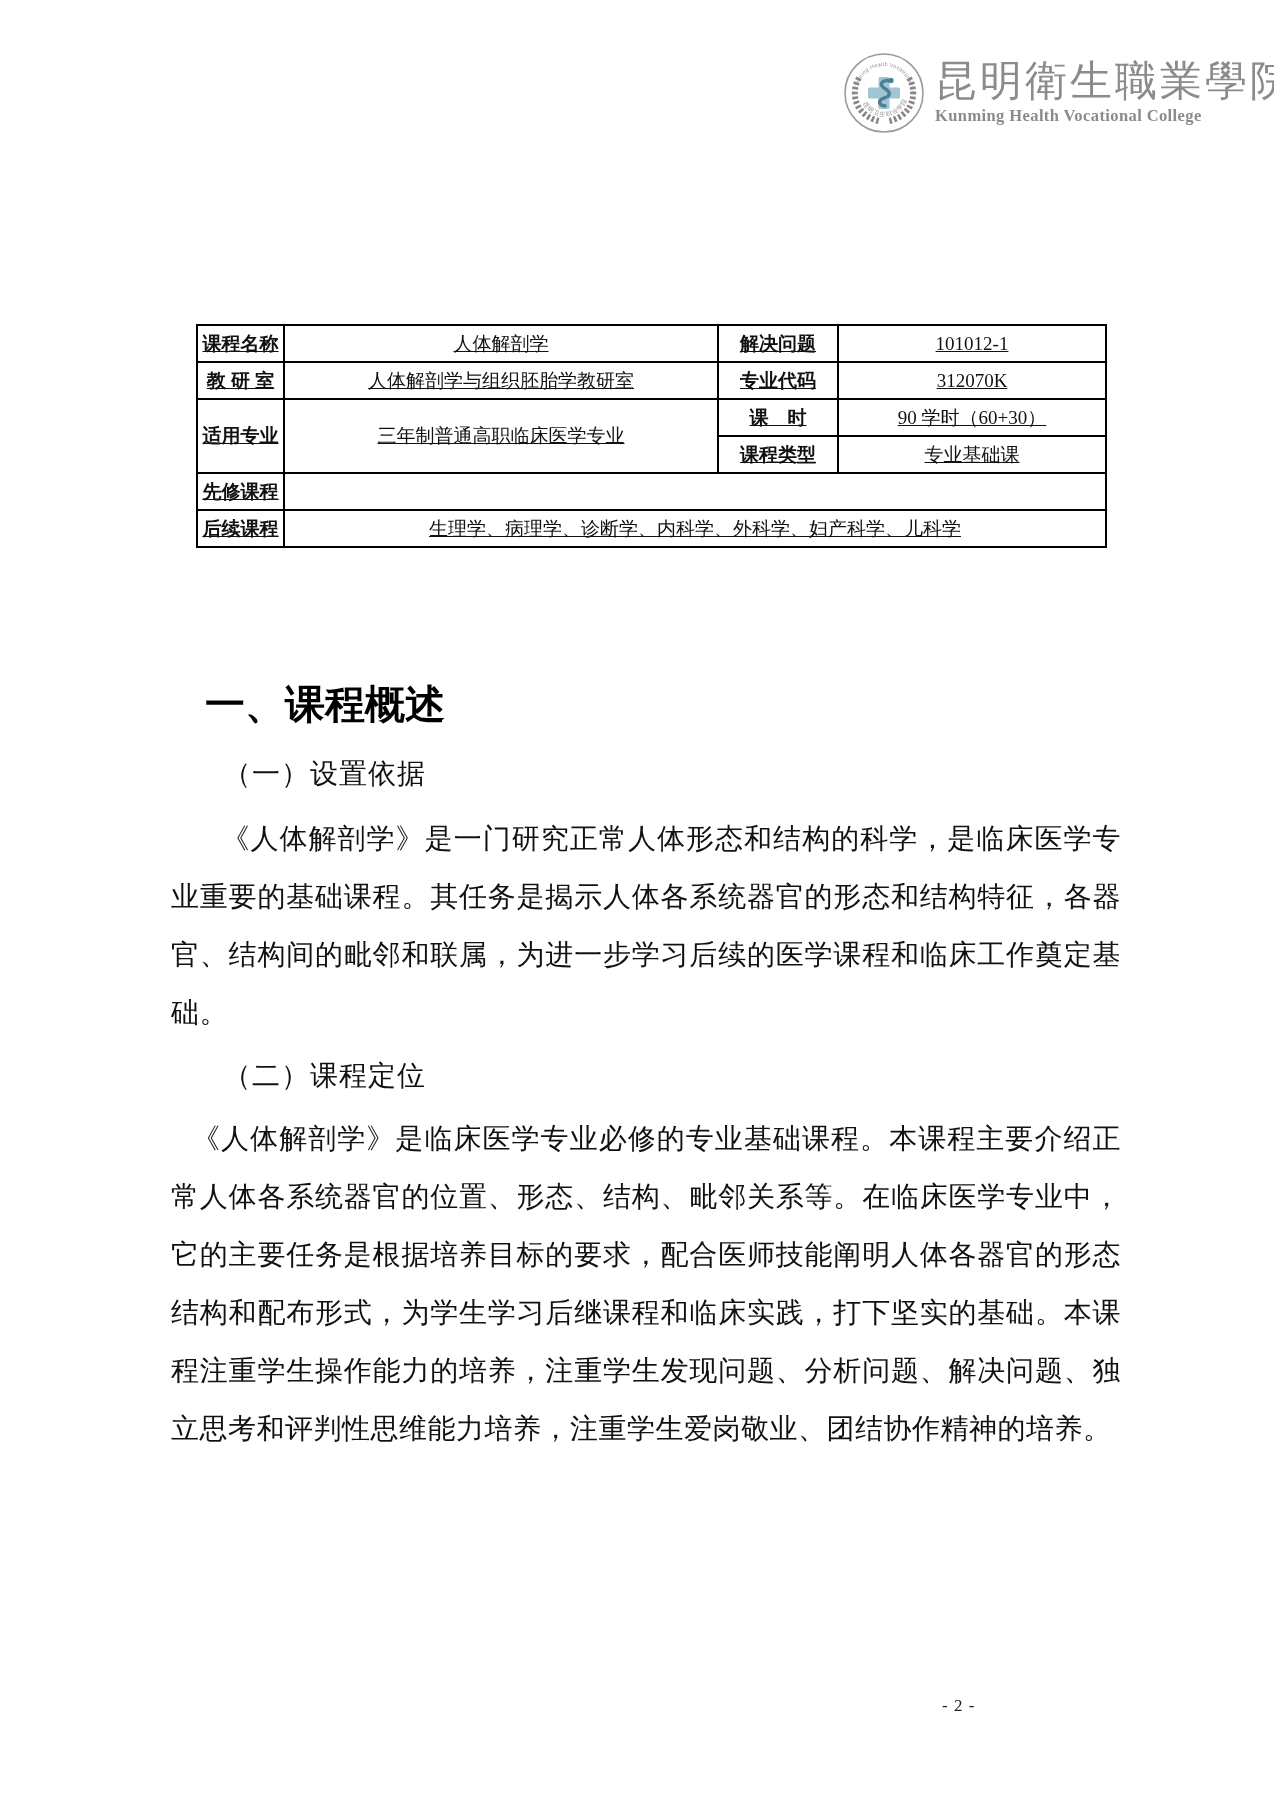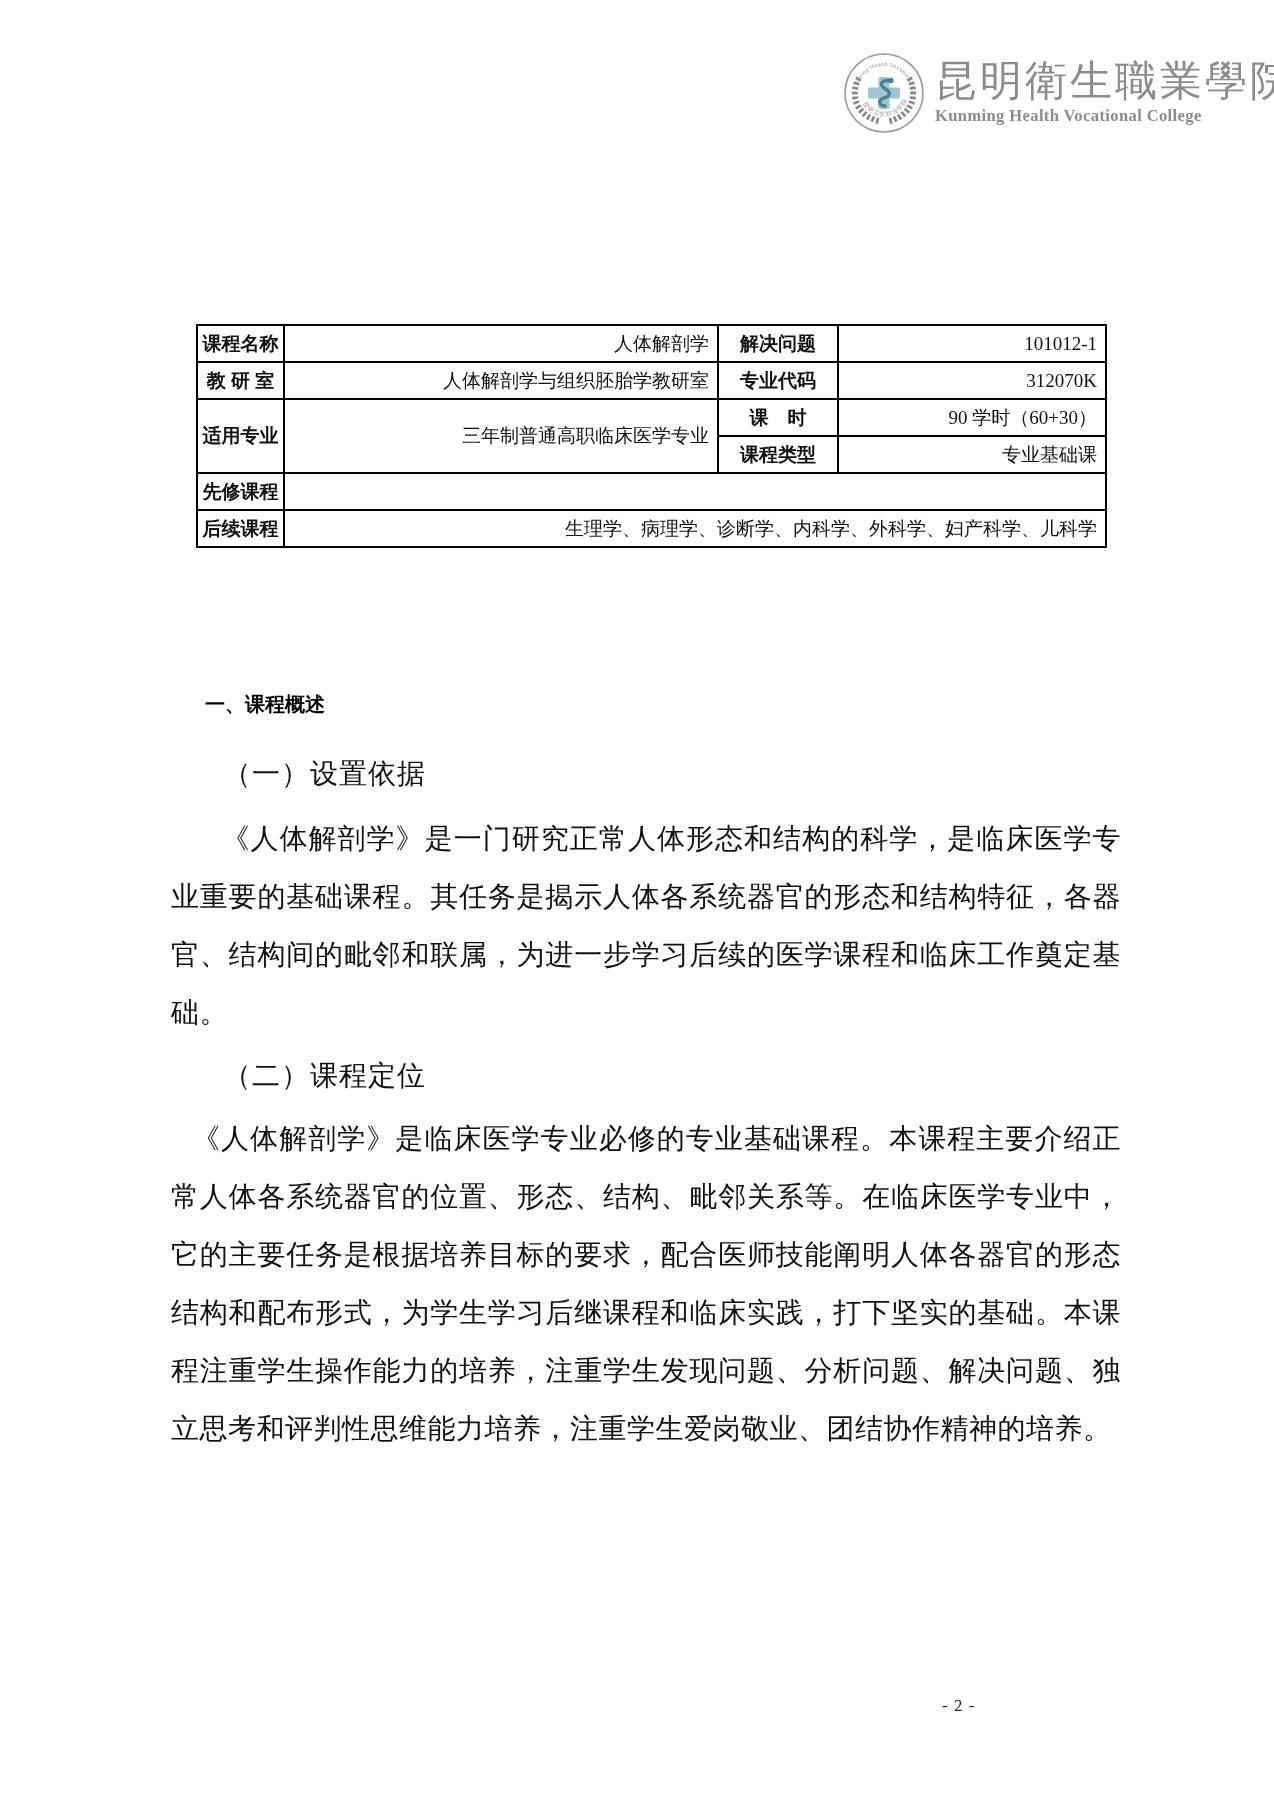--- a/index.html
+++ b/index.html
@@ -45,56 +45,57 @@
   }
 
   
   table.course-table {
     position: absolute;
     left: 196px;
     top: 324px;
     width: 909px;
     border-collapse: collapse;
     table-layout: fixed;
+    text-decoration: underline;
   }
   .course-table td {
     border: 2px solid #000;
     height: 37px;
     padding: 2px 8px;
     font-size: 19px;
     vertical-align: middle;
     overflow: hidden;
     white-space: nowrap;
   }
   .course-table td.lbl {
     font-family: "Liberation Sans", sans-serif;
     font-weight: bold;
     text-align: center;
     padding: 2px 2px;
   }
   .course-table td.val {
     font-family: "Liberation Serif", serif;
-    text-align: right;
+    text-align: center;
   }
   .col1 { width: 87px; }
   .col2 { width: 434px; }
   .col3 { width: 120px; }
   .col4 { width: 268px; }
 
   
   .content {
     position: absolute;
     left: 155px;
     top: 686px;
     width: 982px;
   }
   .h1 {
     font-family: "Liberation Sans", sans-serif;
     font-weight: bold;
-    font-size: 20px;
+    font-size: 40px;
     line-height: 36px;
     margin: 0 0 0 50px;
     color: #000;
   }
   .sub {
     font-family: "Liberation Serif", serif;
     font-size: 28px;
     line-height: 40px;
     margin: 32px 0 0 68px;
     letter-spacing: 1px;

